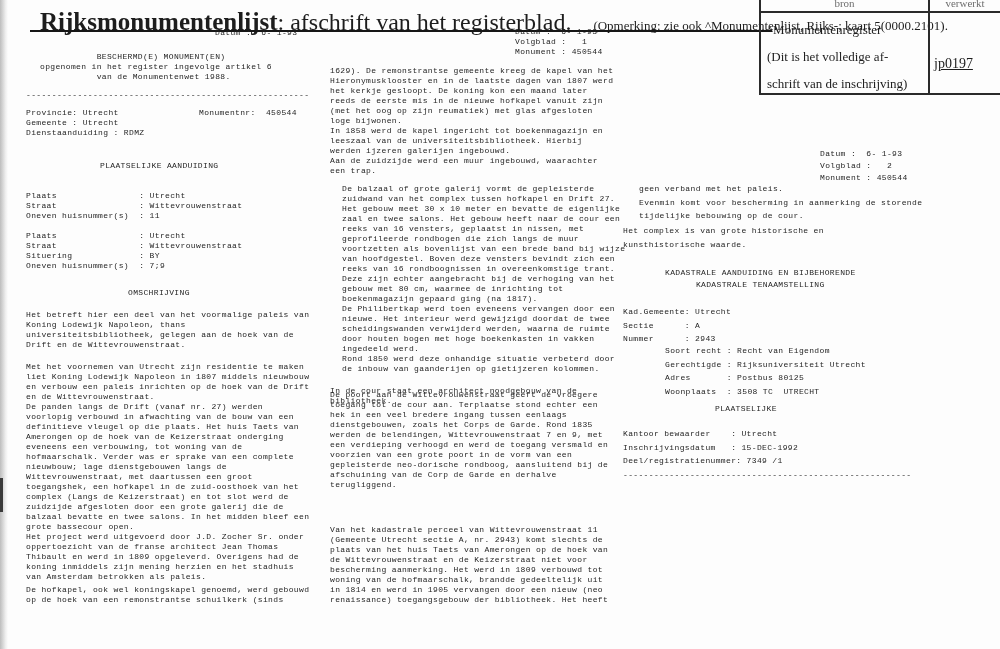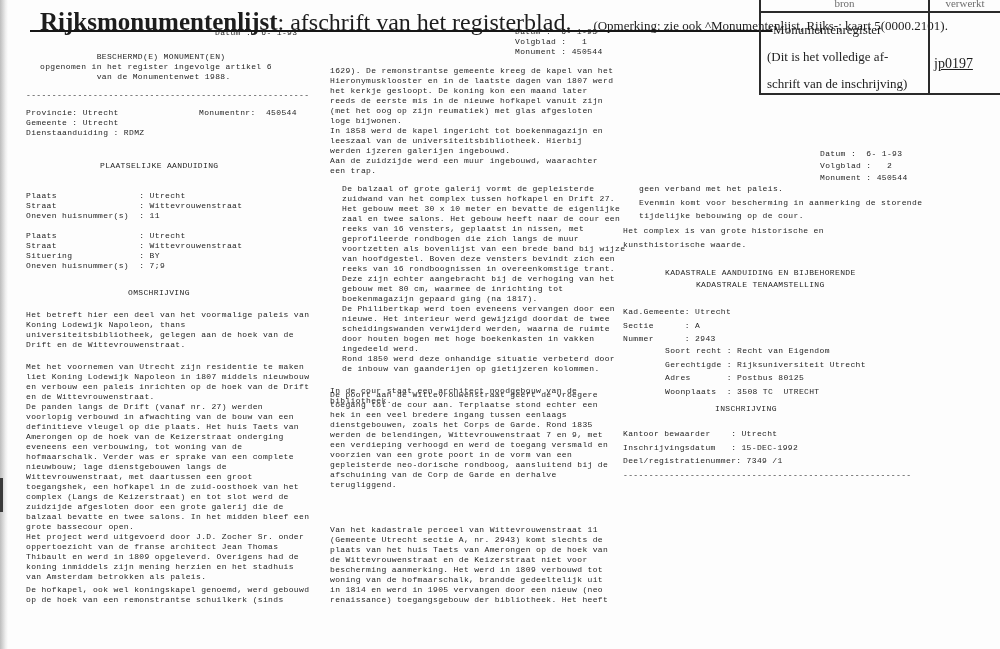--- a/index.html
+++ b/index.html
@@ -161,19 +161,19 @@
 kunsthistorische waarde.</div>
   <div class="abs mono lh12" style="left:665px;top:267px;">KADASTRALE AANDUIDING EN BIJBEHORENDE
       KADASTRALE TENAAMSTELLING</div>
   <div class="abs mono lh13" style="left:623px;top:305px;">Kad.Gemeente: Utrecht
 Sectie      : A
 Nummer      : 2943</div>
   <div class="abs mono lh13" style="left:665px;top:344px;">Soort recht : Recht van Eigendom
 Gerechtigde : Rijksuniversiteit Utrecht
 Adres       : Postbus 80125
 Woonplaats  : 3508 TC  UTRECHT</div>
-  <div class="abs mono" style="left:715px;top:404px;">INSCHRIJVING</div>
+  <div class="abs mono" style="left:715px;top:404px;">PLAATSELIJKE</div>
   <div class="abs mono lh13" style="left:623px;top:427px;">Kantoor bewaarder    : Utrecht
 Inschrijvingsdatum   : 15-DEC-1992
 Deel/registratienummer: 7349 /1</div>
   <div class="abs mono" style="left:623px;top:470px;">--------------------------------------------------------</div>
 
 </div>
 
 </body></html>

